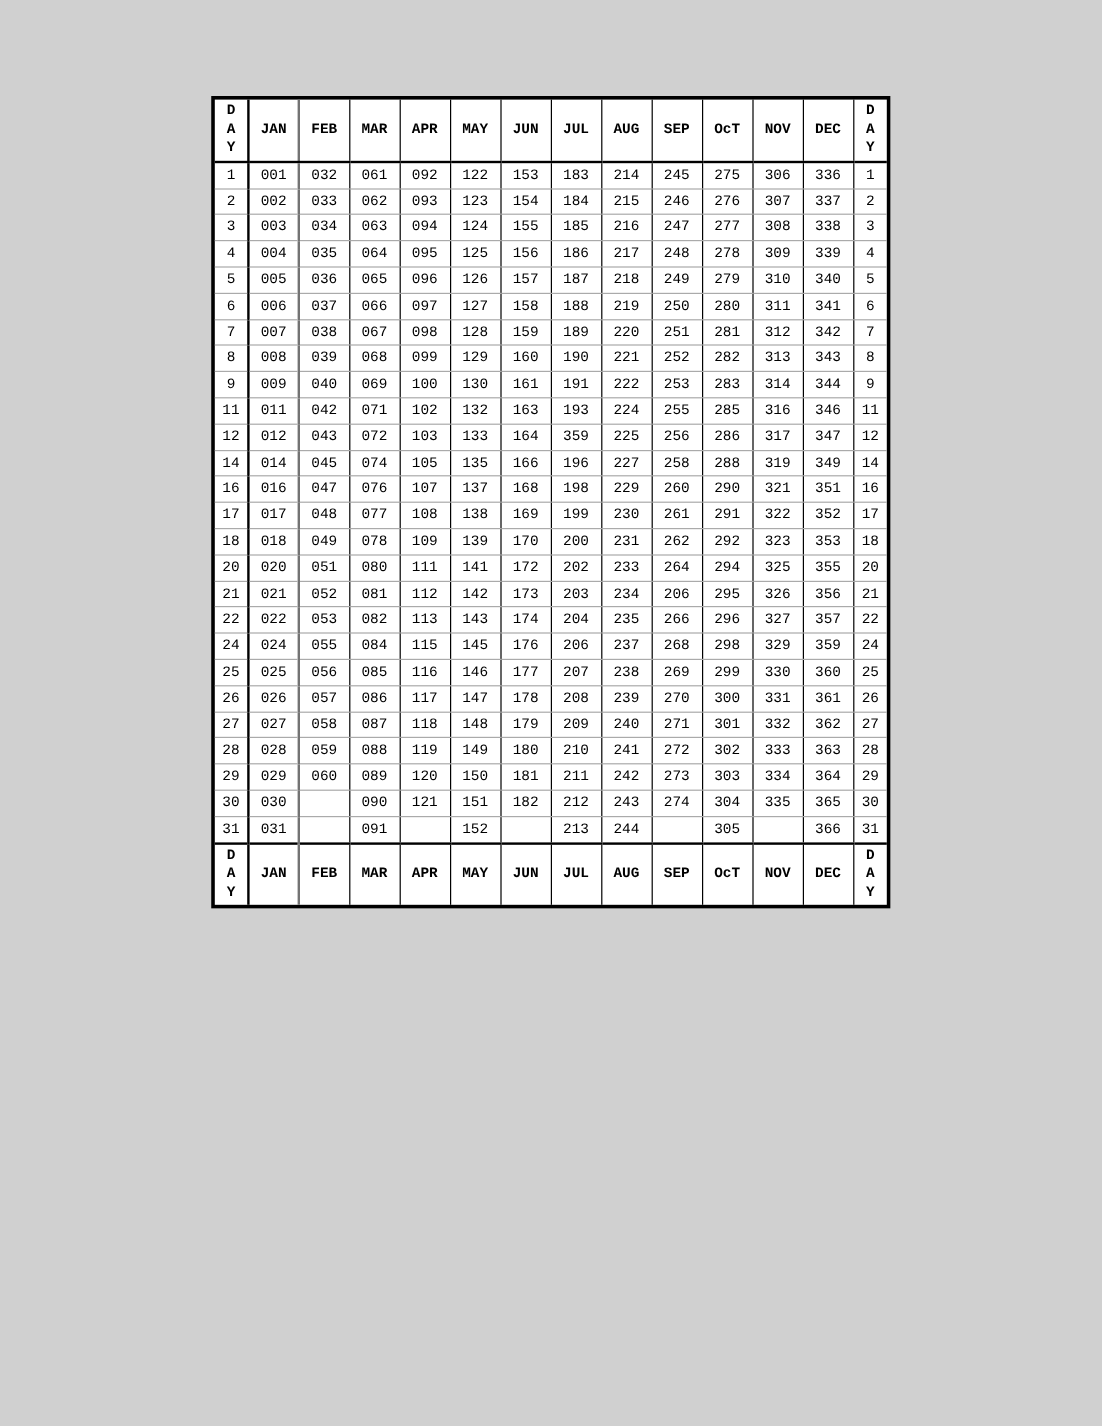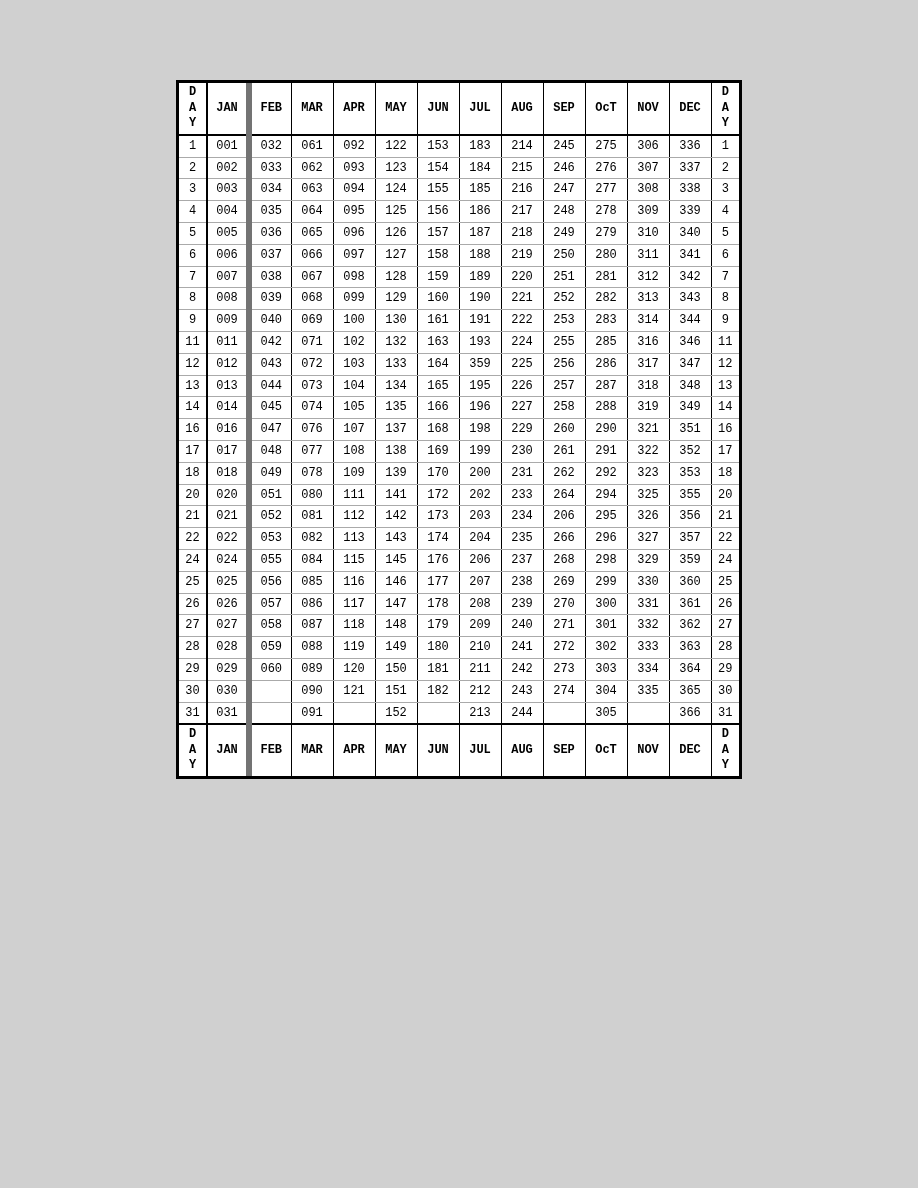--- a/index.html
+++ b/index.html
@@ -45,21 +45,21 @@
       width: 28px;
       border-right: 2px solid #000;
     }
     .col-day-right {
       min-width: 28px;
       width: 28px;
       border-left: 1px solid #000;
       border-right: none;
     }
     .col-jan {
-      border-right: 6px solid #737373;
+      border-right: 2px solid #737373;
     }
     thead tr th, tfoot tr th {
       border-bottom: 2px solid #000;
     }
     tfoot tr th {
       border-top: 2px solid #000;
       border-bottom: none;
     }
     .header-row th {
       border-bottom: 2px solid #000;
@@ -269,36 +269,20 @@
           <td>164</td>
           <td>359</td>
           <td>225</td>
           <td>256</td>
           <td>286</td>
           <td>317</td>
           <td>347</td>
           <td class="col-day-right">12</td>
         </tr>
         <tr>
-          <td class="col-day">13</td>
-          <td class="col-jan">013</td>
-          <td>044</td>
-          <td>073</td>
-          <td>104</td>
-          <td>134</td>
-          <td>165</td>
-          <td>195</td>
-          <td>226</td>
-          <td>257</td>
-          <td>287</td>
-          <td>318</td>
-          <td>348</td>
-          <td class="col-day-right">13</td>
-        </tr>
-        <tr>
           <td class="col-day">14</td>
           <td class="col-jan">014</td>
           <td>045</td>
           <td>074</td>
           <td>105</td>
           <td>135</td>
           <td>166</td>
           <td>196</td>
           <td>227</td>
           <td>258</td>

